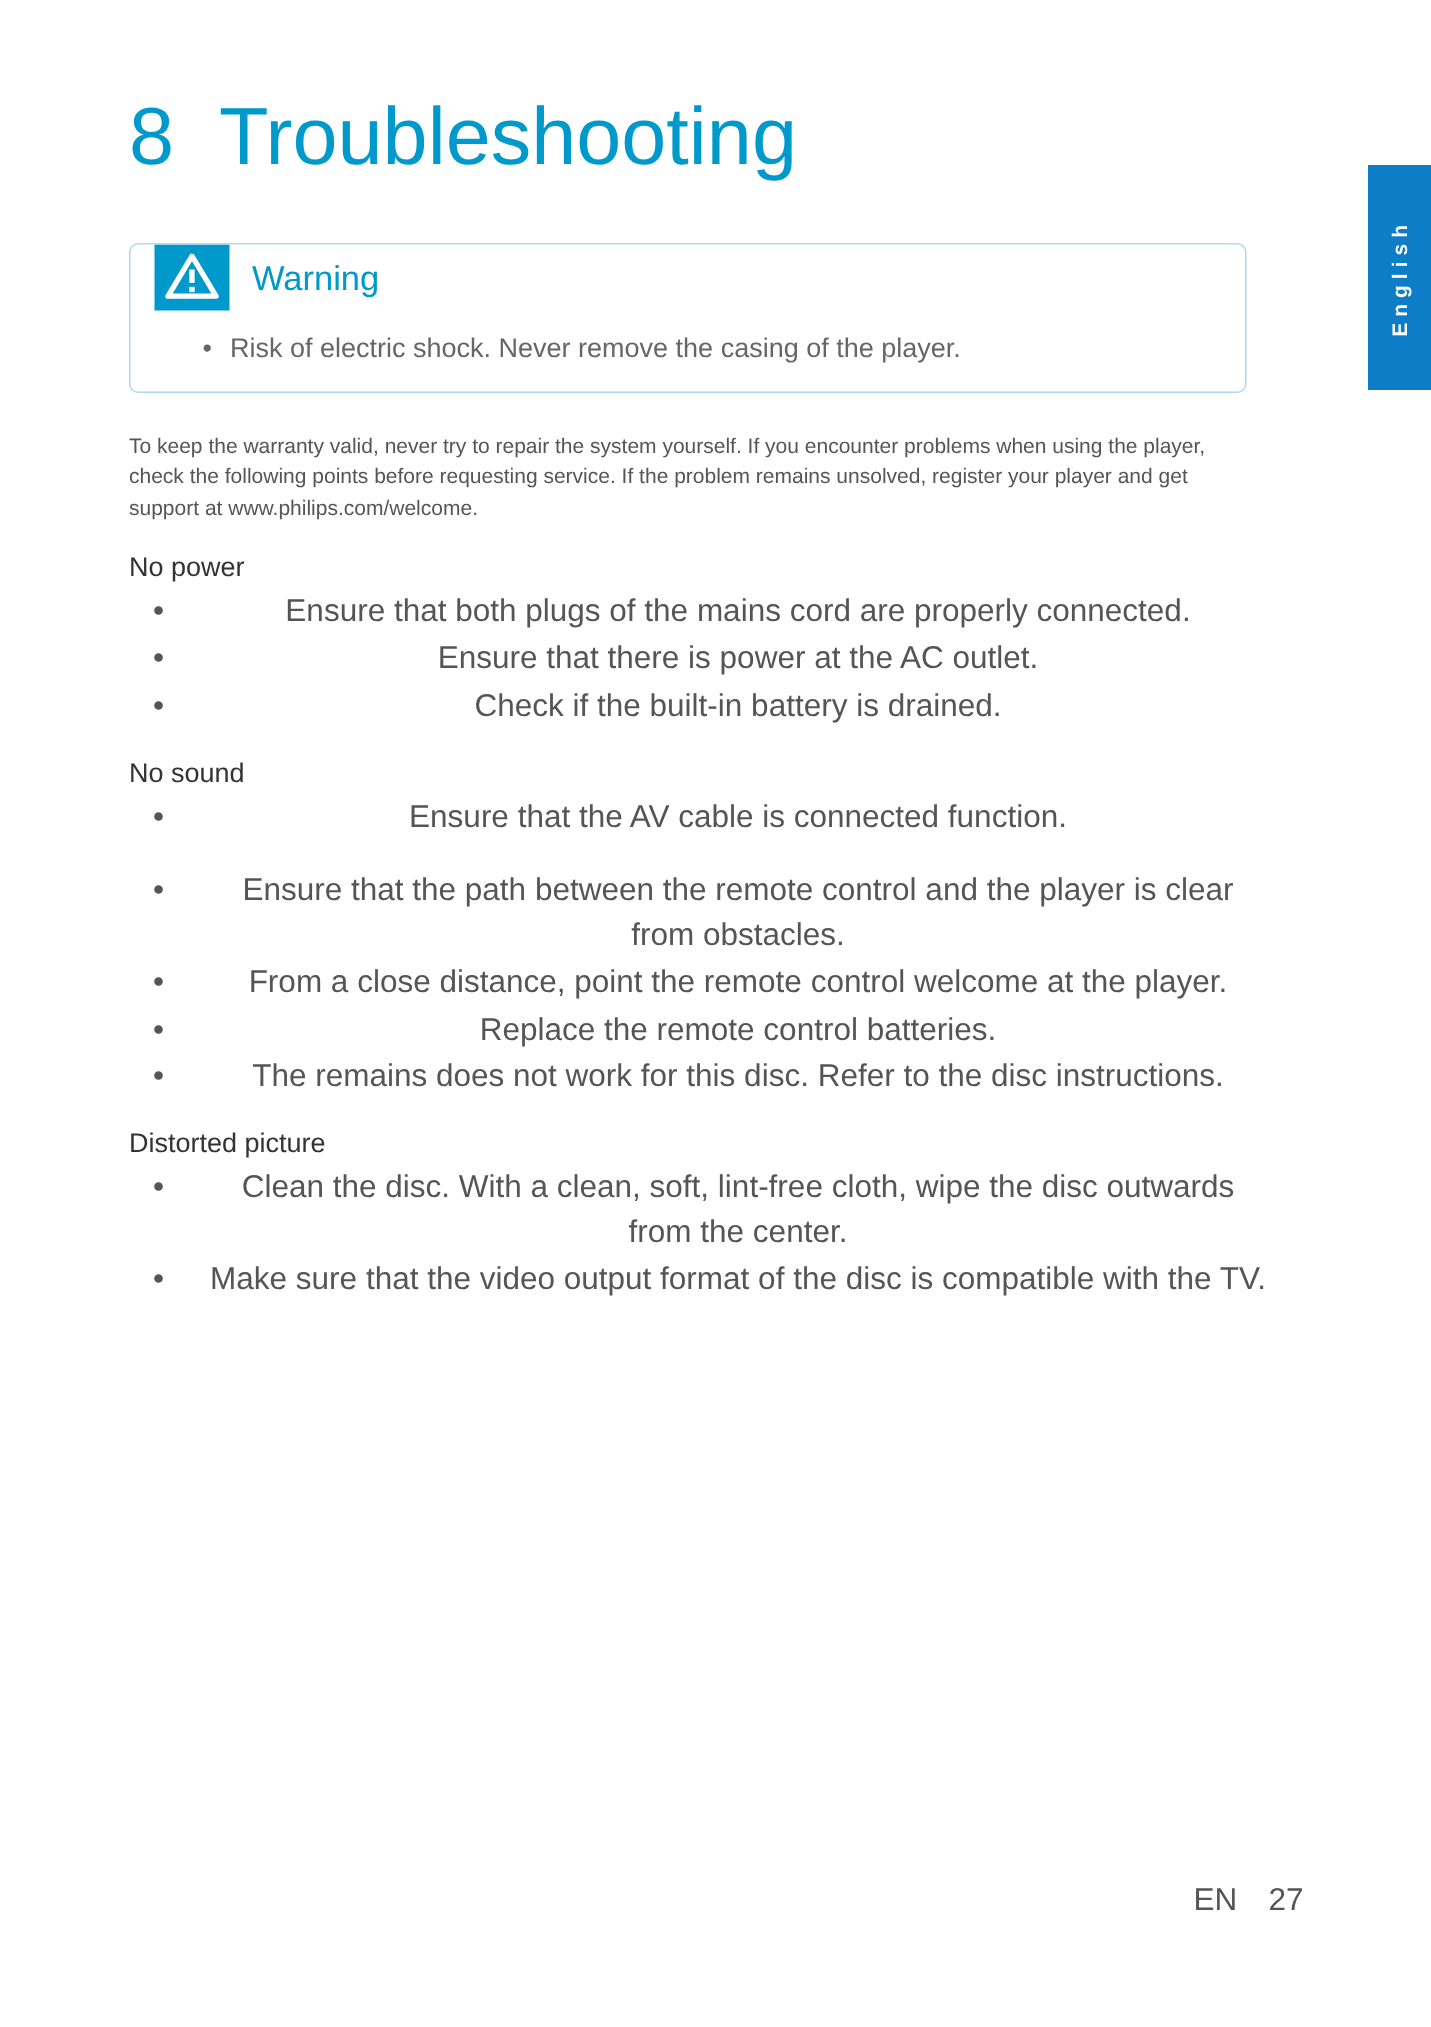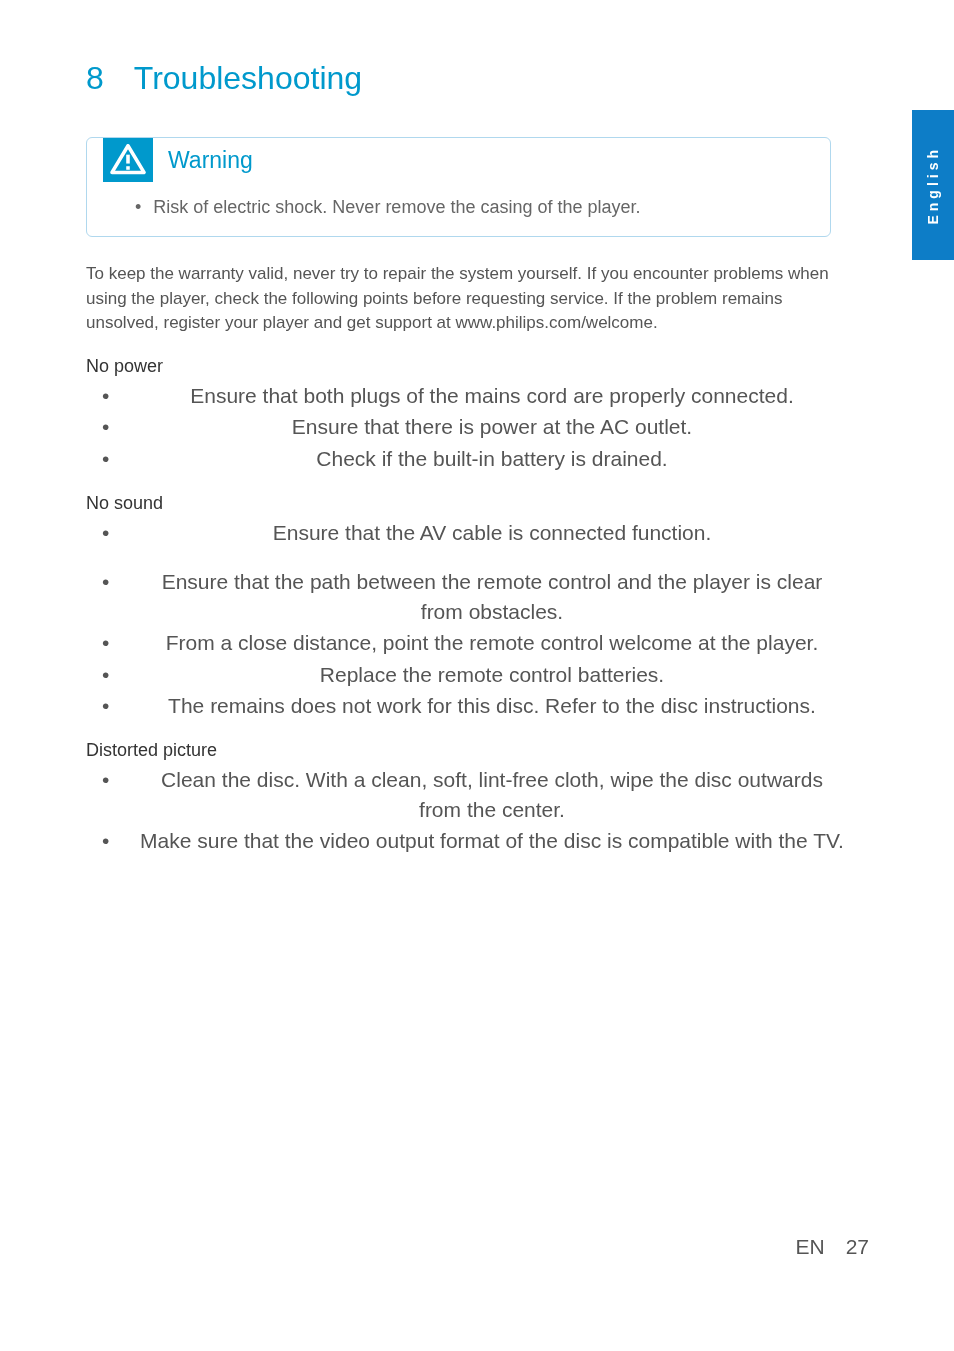--- a/index.html
+++ b/index.html
@@ -11,21 +11,21 @@
       width: 954px;
       height: 1351px;
       background: #ffffff;
       font-family: Arial, Helvetica, sans-serif;
       color: #555555;
       position: relative;
       padding: 60px 80px 60px 80px;
     }
     .chapter-heading {
       color: #0099cc;
-      font-size: 32px;
+      font-size: 54px;
       font-weight: normal;
       margin-bottom: 40px;
       margin-left: 6px;
     }
     .chapter-number {
       margin-right: 30px;
     }
     .language-tab {
       position: absolute;
       right: 0;
@@ -82,21 +82,21 @@
       font-size: 18px;
       color: #666;
     }
     .warning-bullet {
       display: flex;
     }
     .warning-bullet-marker {
       margin-right: 12px;
     }
     .intro-text {
-      font-size: 17px;
+      font-size: 14px;
       line-height: 1.45;
       margin-bottom: 20px;
       margin-left: 6px;
       width: 750px;
     }
     .section {
       margin-bottom: 20px;
       margin-left: 6px;
       width: 760px;
     }
@@ -120,21 +120,21 @@
       width: 52px;
       padding-left: 16px;
       flex-shrink: 0;
     }
     .bullet-text {
       flex: 1;
       text-align: center;
     }
     .footer {
       position: absolute;
-      bottom: 92px;
+      bottom: 72px;
       right: 85px;
       font-size: 21px;
       color: #555;
     }
     .footer-lang {
       margin-right: 15px;
     }
   </style>
 </head>
 <body>

